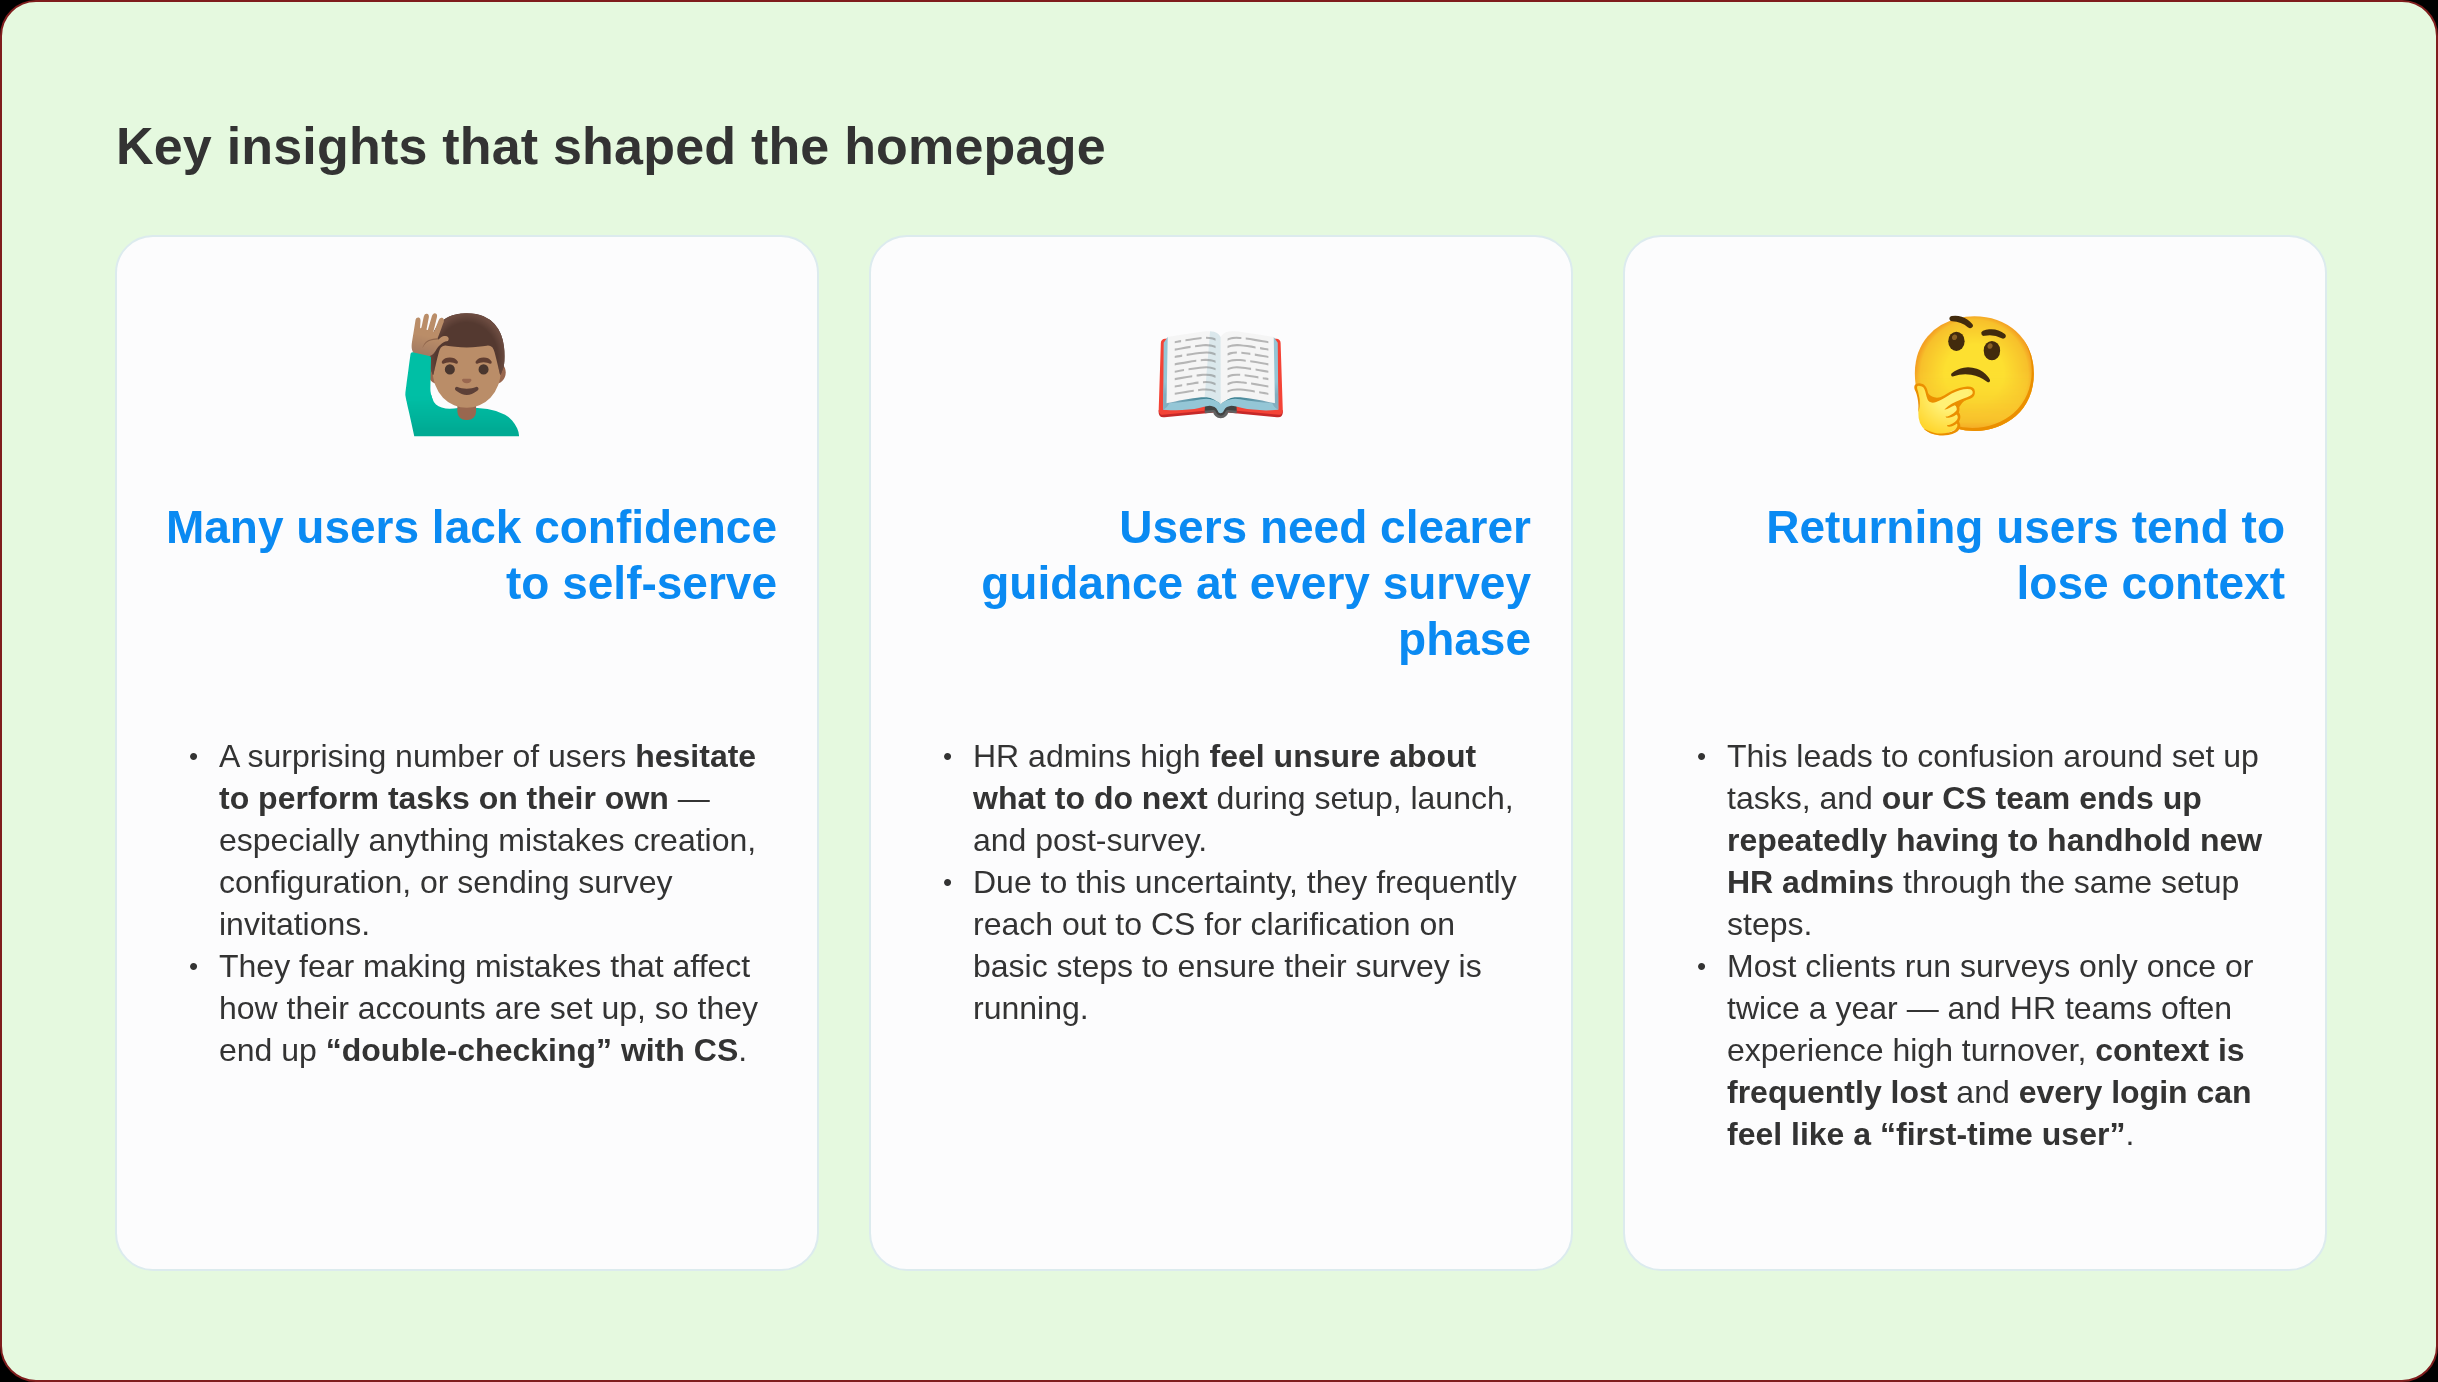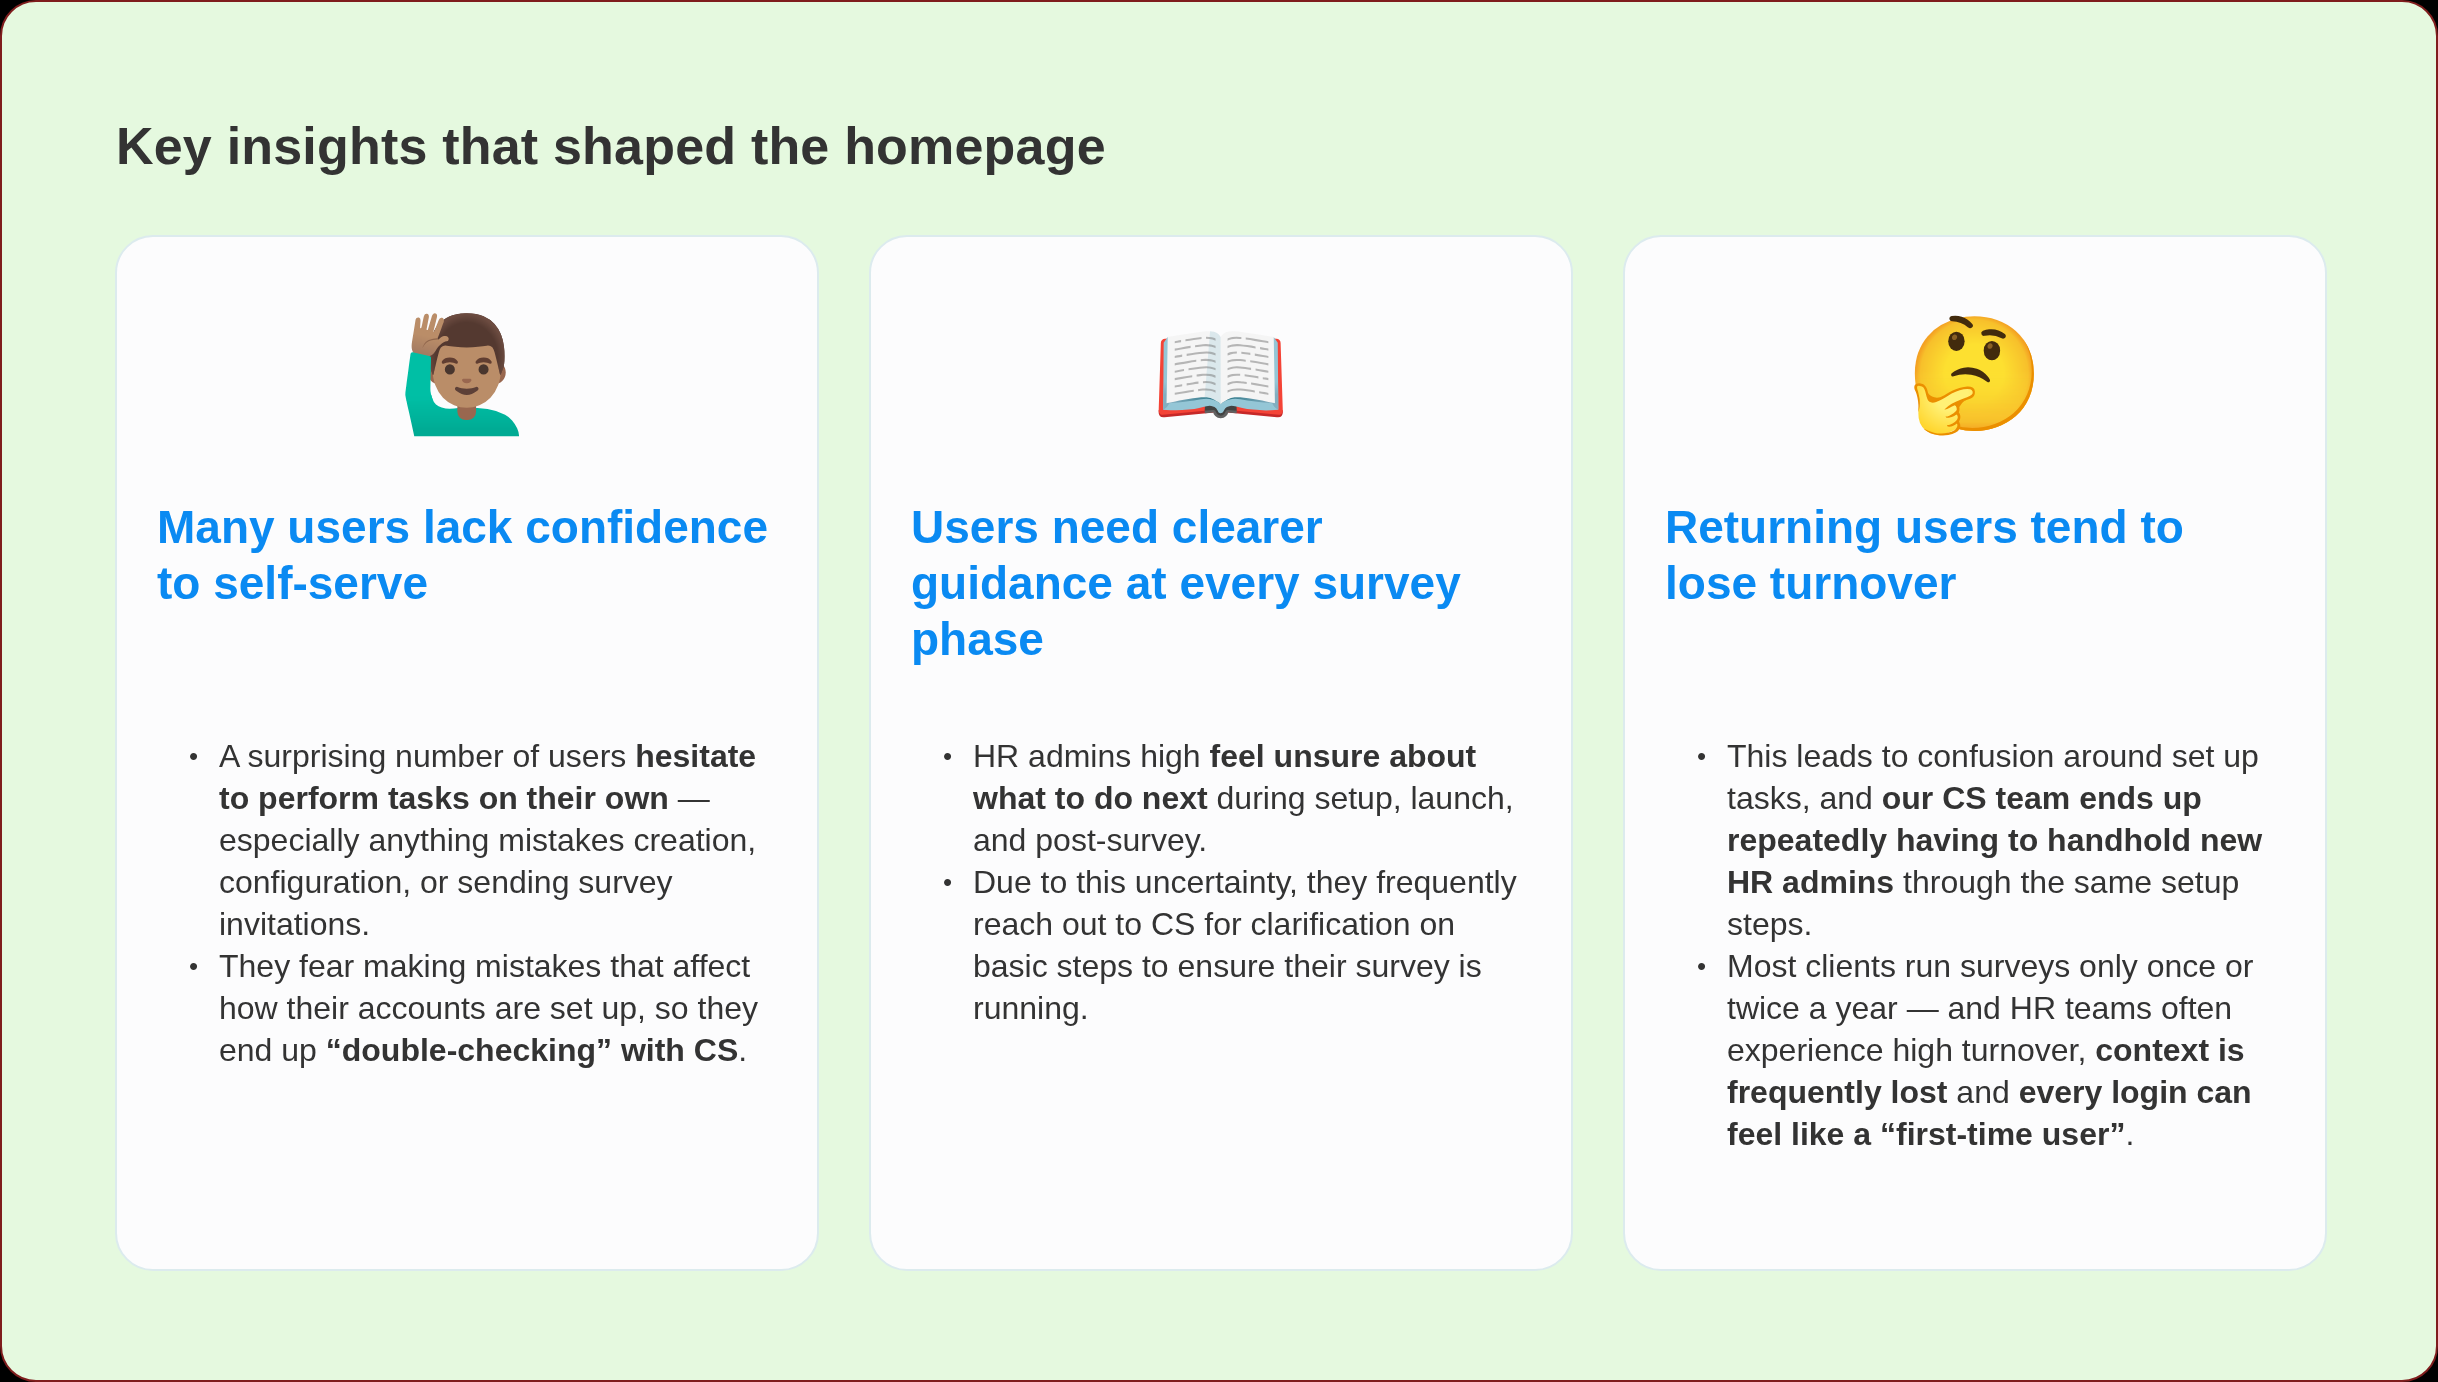--- a/index.html
+++ b/index.html
@@ -61,21 +61,21 @@
     text-align: center;
     font-size: 112px;
     line-height: 136px;
   }
   .card-heading {
     position: absolute;
     left: 40px;
     right: 40px;
     top: 262px;
     margin: 0;
-    text-align: left;
+    text-align: right;
     font-size: 46px;
     line-height: 56px;
     font-weight: 700;
     color: #0A8AF2;
   }
   .card-body {
     position: absolute;
     left: 72px;
     right: 46px;
     top: 498px;
@@ -124,20 +124,20 @@
       <div class="card-emoji">📖</div>
       <h2 class="card-heading">Users need clearer guidance at every survey phase</h2>
       <ul class="card-body">
         <li><span>HR admins high </span><b>feel unsure about what to do next</b><span> during setup, launch, and post-survey.</span></li>
         <li><span>Due to this uncertainty, they frequently reach out to CS for clarification on basic steps to ensure their survey is running.</span></li>
       </ul>
     </div>
 
     <div class="card">
       <div class="card-emoji">🤔</div>
-      <h2 class="card-heading">Returning users tend to lose turnover</h2>
+      <h2 class="card-heading">Returning users tend to lose context</h2>
       <ul class="card-body">
         <li><span>This leads to confusion around set up tasks, and </span><b>our CS team ends up repeatedly having to handhold new HR admins</b><span> through the same setup steps.</span></li>
         <li><span>Most clients run surveys only once or twice a year — and HR teams often experience high turnover, </span><b>context is frequently lost</b><span> and </span><b>every login can feel like a “first-time user”</b><span>.</span></li>
       </ul>
     </div>
   </div>
 </div>
 
 </body></html>

